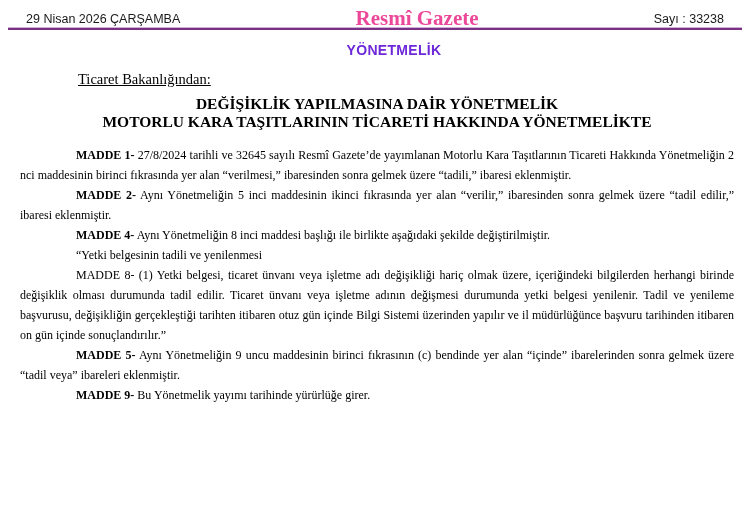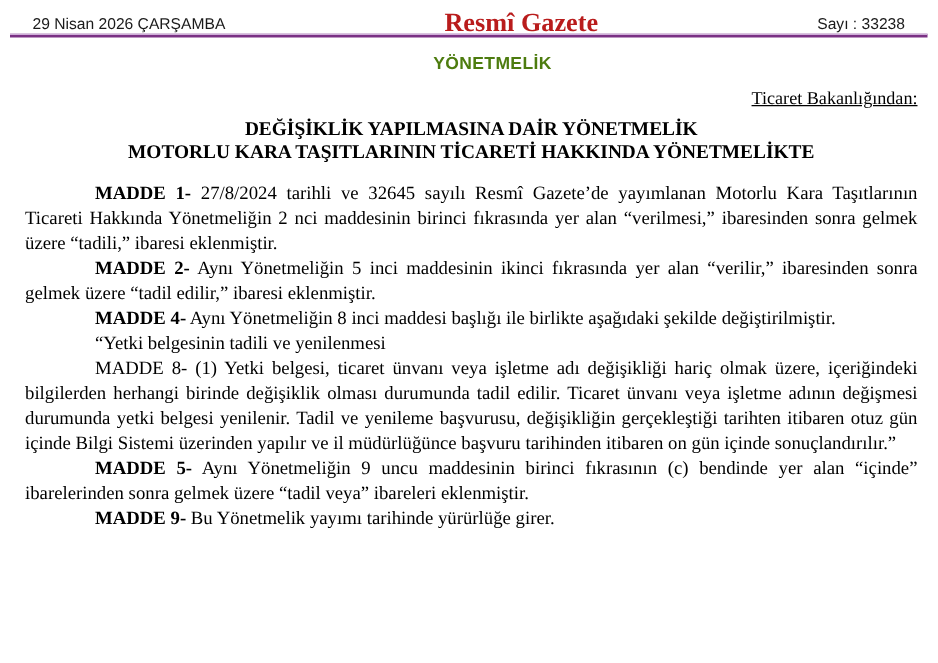--- a/index.html
+++ b/index.html
@@ -23,64 +23,63 @@
   .header .date, .header .issue {
     font-family: "Liberation Sans", sans-serif;
     font-size: 12.5px;
     color: #1a1a1a;
     white-space: nowrap;
   }
   .header .masthead {
     font-family: "Liberation Serif", serif;
     font-size: 21px;
     font-weight: bold;
-    color: #b91c1c;
+    color: #ec4899;
     white-space: nowrap;
     position: relative;
     top: 2px;
   }
   .rule {
     height: 2px;
     background: #7a3184;
     margin: 1px 8px 0 8px;
     border-top: 1px solid #cfaed8;
   }
   .section-heading {
     text-align: center;
     font-family: "Liberation Sans", sans-serif;
     font-weight: bold;
     font-size: 14px;
-    color: #4d7c0f;
+    color: #6d28d9;
     margin-top: 12px;
     letter-spacing: 0.3px;
     padding-left: 38px;
   }
   .doc {
     padding: 0 16px 0 20px;
   }
   .source {
     margin-top: 13px;
     margin-left: 58px;
     font-size: 14.5px;
     text-decoration: underline;
-    text-align: right;
   }
   .title {
     text-align: center;
     font-weight: bold;
     font-size: 15.5px;
     line-height: 18px;
     margin-top: 7px;
   }
   .doc-body {
     margin-top: 14px;
   }
   .para {
     margin: 0;
-    font-size: 15px;
+    font-size: 12px;
     line-height: 20px;
     text-align: justify;
     text-indent: 56px;
   }
   .para .label { font-weight: bold; }
 </style>
 </head>
 <body>
 
 <div class="page">

